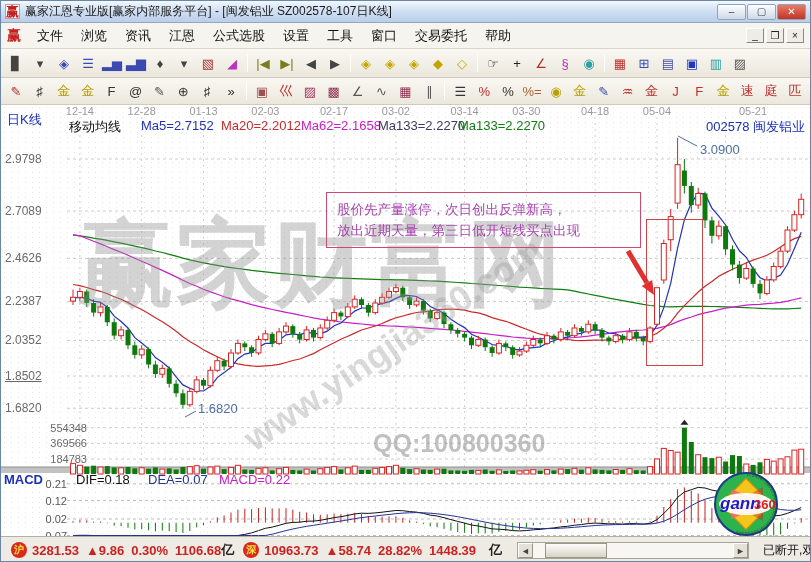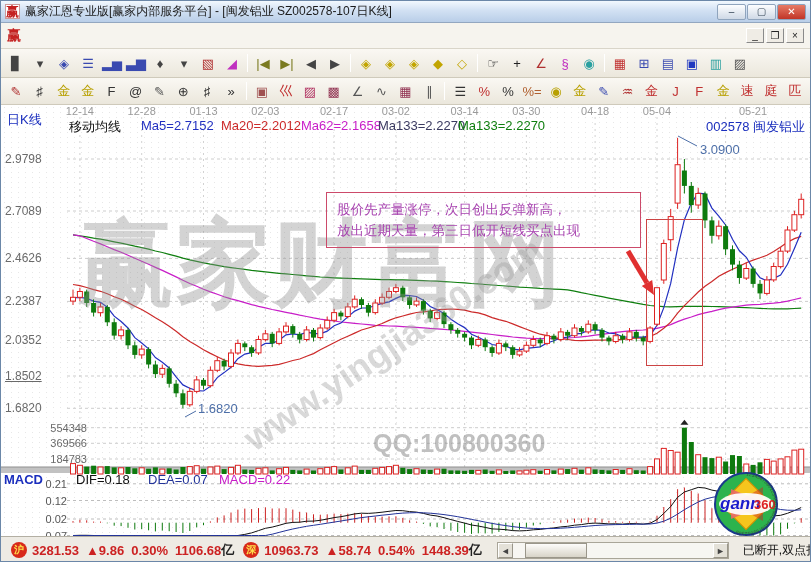--- a/index.html
+++ b/index.html
@@ -76,20 +76,32 @@
     <span class="title-text">赢家江恩专业版[赢家内部服务平台] - [闽发铝业 SZ002578-107日K线]</span>
     <span class="winbtns">
       <span class="wbtn">–</span>
       <span class="wbtn">▢</span>
       <span class="wbtn close">✕</span>
     </span>
   </div>
 
   <div class="menubar">
     <span class="menu-logo">赢</span>
+    <span id="menu-items" style="display:flex;">
+        <div class="menu-item">文件</div>
+        <div class="menu-item">浏览</div>
+        <div class="menu-item">资讯</div>
+        <div class="menu-item">江恩</div>
+        <div class="menu-item">公式选股</div>
+        <div class="menu-item">设置</div>
+        <div class="menu-item">工具</div>
+        <div class="menu-item">窗口</div>
+        <div class="menu-item">交易委托</div>
+        <div class="menu-item">帮助</div>
+      </span>
     <span class="mdibtns">
       <span class="mdib">_</span>
       <span class="mdib">❐</span>
       <span class="mdib">×</span>
     </span>
   </div>
 
   <div class="toolbar tb1" id="toolbar-top">
       <div class="tbtn">
         <span style="color: rgb(68, 68, 68);">▊</span>
@@ -844,22 +856,22 @@
     </svg>
     <span class="coin">沪</span>
     <span class="st-red">3281.53</span>
     <span class="st-red">▲9.86</span>
     <span class="st-red">0.30%</span>
     <span class="st-red" style="margin-right:0;">1106.68</span>
     <span class="st-unit">亿</span>
     <span class="coin">深</span>
     <span class="st-red">10963.73</span>
     <span class="st-red">▲58.74</span>
-    <span class="st-red">0.54%</span>
-    <span class="st-red" style="margin-right:0;">1448.39</span>
+    <span class="st-red">28.82%</span>
+    <span class="st-red" style="margin-right:13px;">1448.39</span>
     <span class="st-unit">亿</span>
     <span class="sb">
       <span class="sb-btn">◄</span>
       <span class="sb-track">
         <span class="sb-thumb"></span>
       </span>
       <span class="sb-btn">►</span>
     </span>
     <svg width="16" height="18">
       <line x1="8" y1="8" x2="8" y2="17" stroke="#2233aa" stroke-width="1.5"></line>

